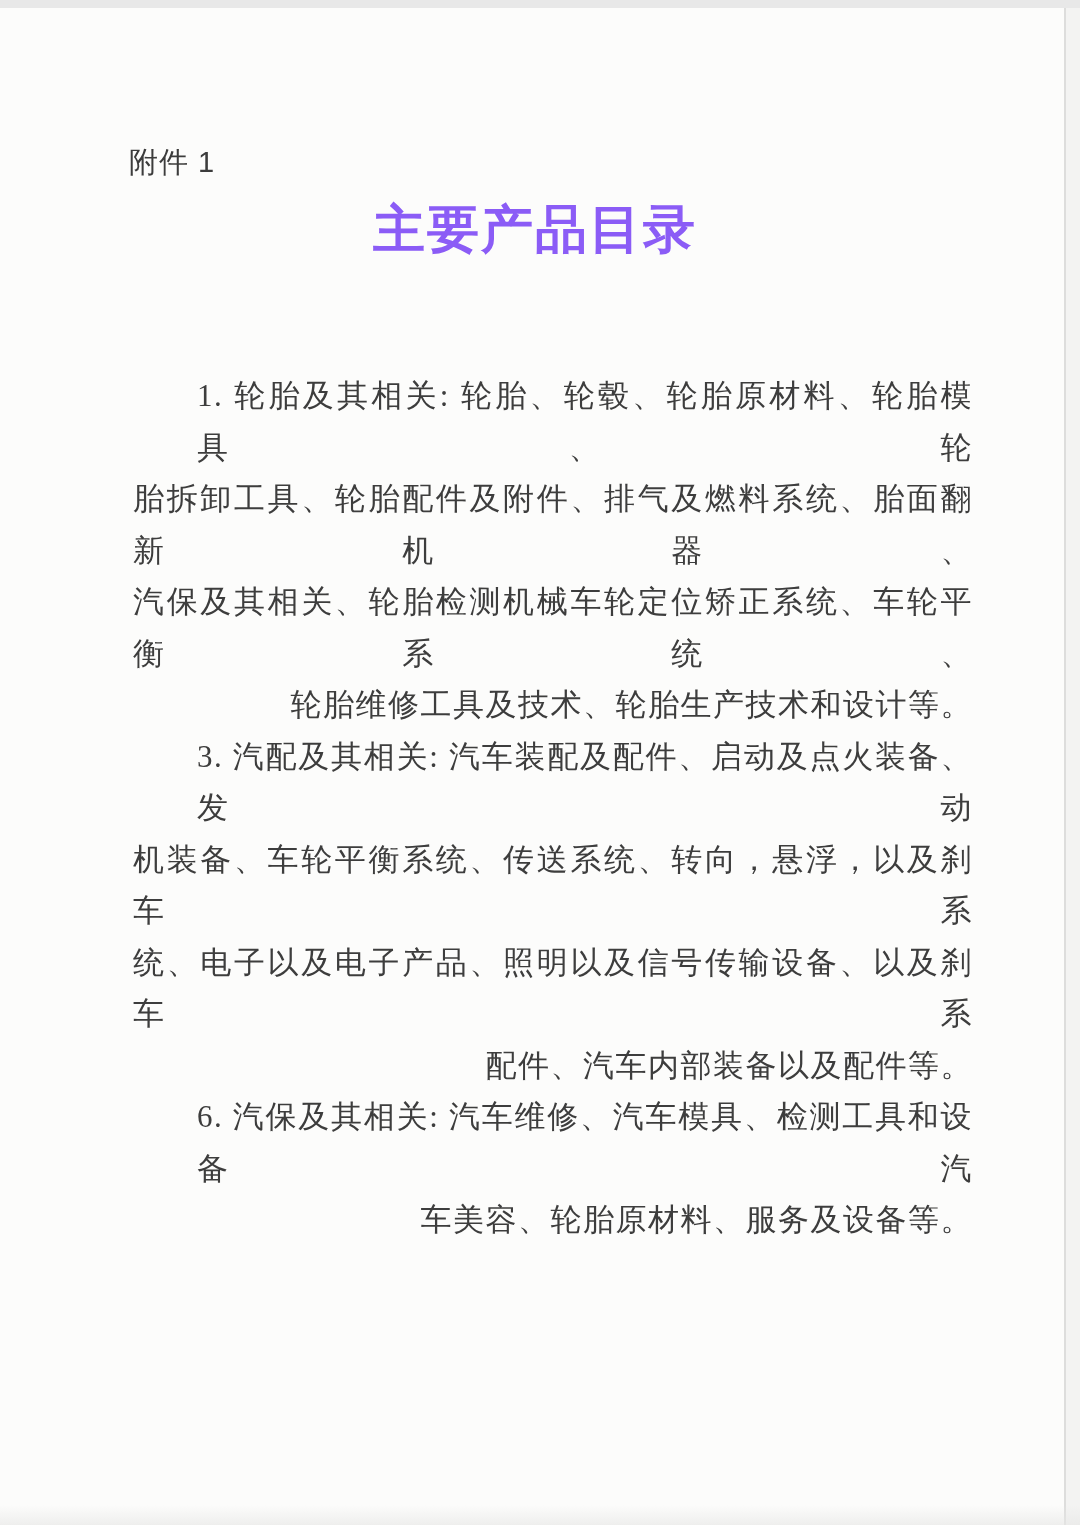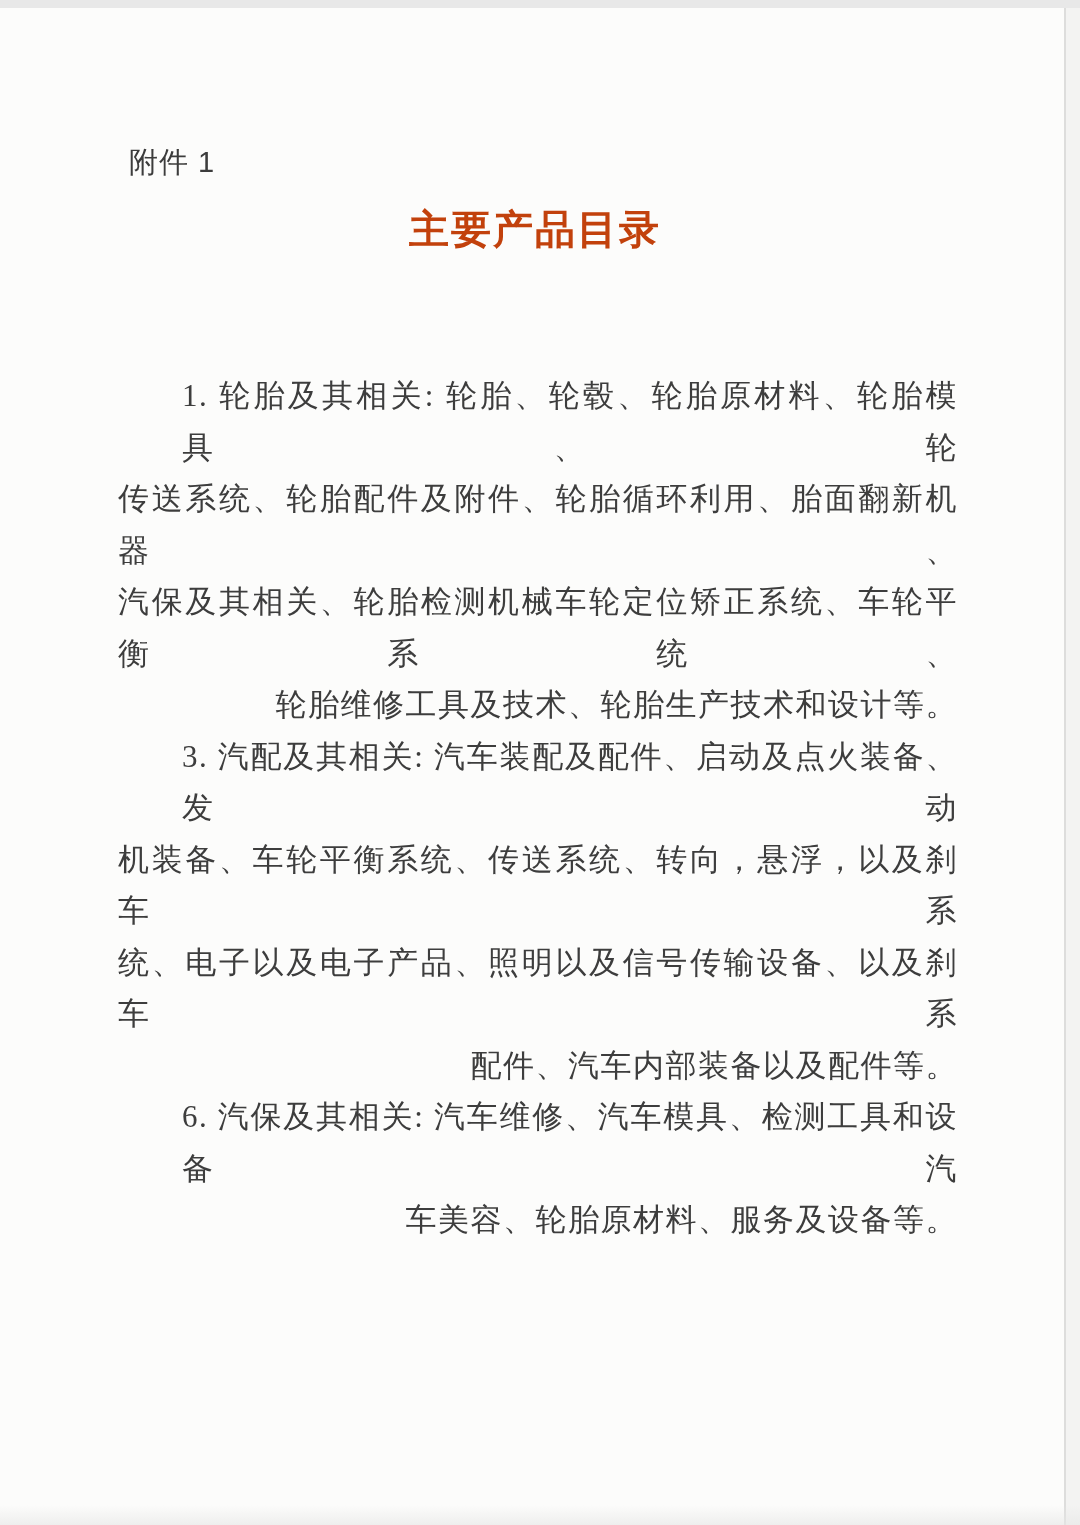--- a/index.html
+++ b/index.html
@@ -46,28 +46,28 @@
   }
   .doc-title {
     position: absolute;
     left: 0;
     top: 196px;
     width: 1070px;
     margin: 0;
     text-align: center;
     font-family: "Liberation Serif", serif;
     font-weight: bold;
-    font-size: 40px;
+    font-size: 52px;
     line-height: 52px;
     letter-spacing: 2px;
-    color: #c2410c;
+    color: #8b5cf6;
   }
   .doc-body {
     position: absolute;
-    left: 118px;
+    left: 133px;
     top: 362px;
     width: 840px;
     color: #3d3d3d;
     font-size: 31px;
   }
   .line {
     line-height: 51.5px;
     letter-spacing: 1.5px;
     white-space: nowrap;
   }
@@ -89,21 +89,21 @@
 
 <div class="page">
 
   <div class="attachment-label">附件 1</div>
 
   <h1 class="doc-title">主要产品目录</h1>
 
   <div class="doc-body">
 
     <div class="line justify indent">1. 轮胎及其相关: 轮胎、轮毂、轮胎原材料、轮胎模具、轮</div>
-    <div class="line justify">传送系统、轮胎配件及附件、轮胎循环利用、胎面翻新机器、</div>
+    <div class="line justify">胎拆卸工具、轮胎配件及附件、排气及燃料系统、胎面翻新机器、</div>
     <div class="line justify">汽保及其相关、轮胎检测机械车轮定位矫正系统、车轮平衡系统、</div>
     <div class="line last">轮胎维修工具及技术、轮胎生产技术和设计等。</div>
 
     <div class="line justify indent">3. 汽配及其相关: 汽车装配及配件、启动及点火装备、发动</div>
     <div class="line justify">机装备、车轮平衡系统、传送系统、转向，悬浮，以及刹车系</div>
     <div class="line justify">统、电子以及电子产品、照明以及信号传输设备、以及刹车系</div>
     <div class="line last">配件、汽车内部装备以及配件等。</div>
 
     <div class="line justify indent">6. 汽保及其相关: 汽车维修、汽车模具、检测工具和设备汽</div>
     <div class="line last">车美容、轮胎原材料、服务及设备等。</div>

